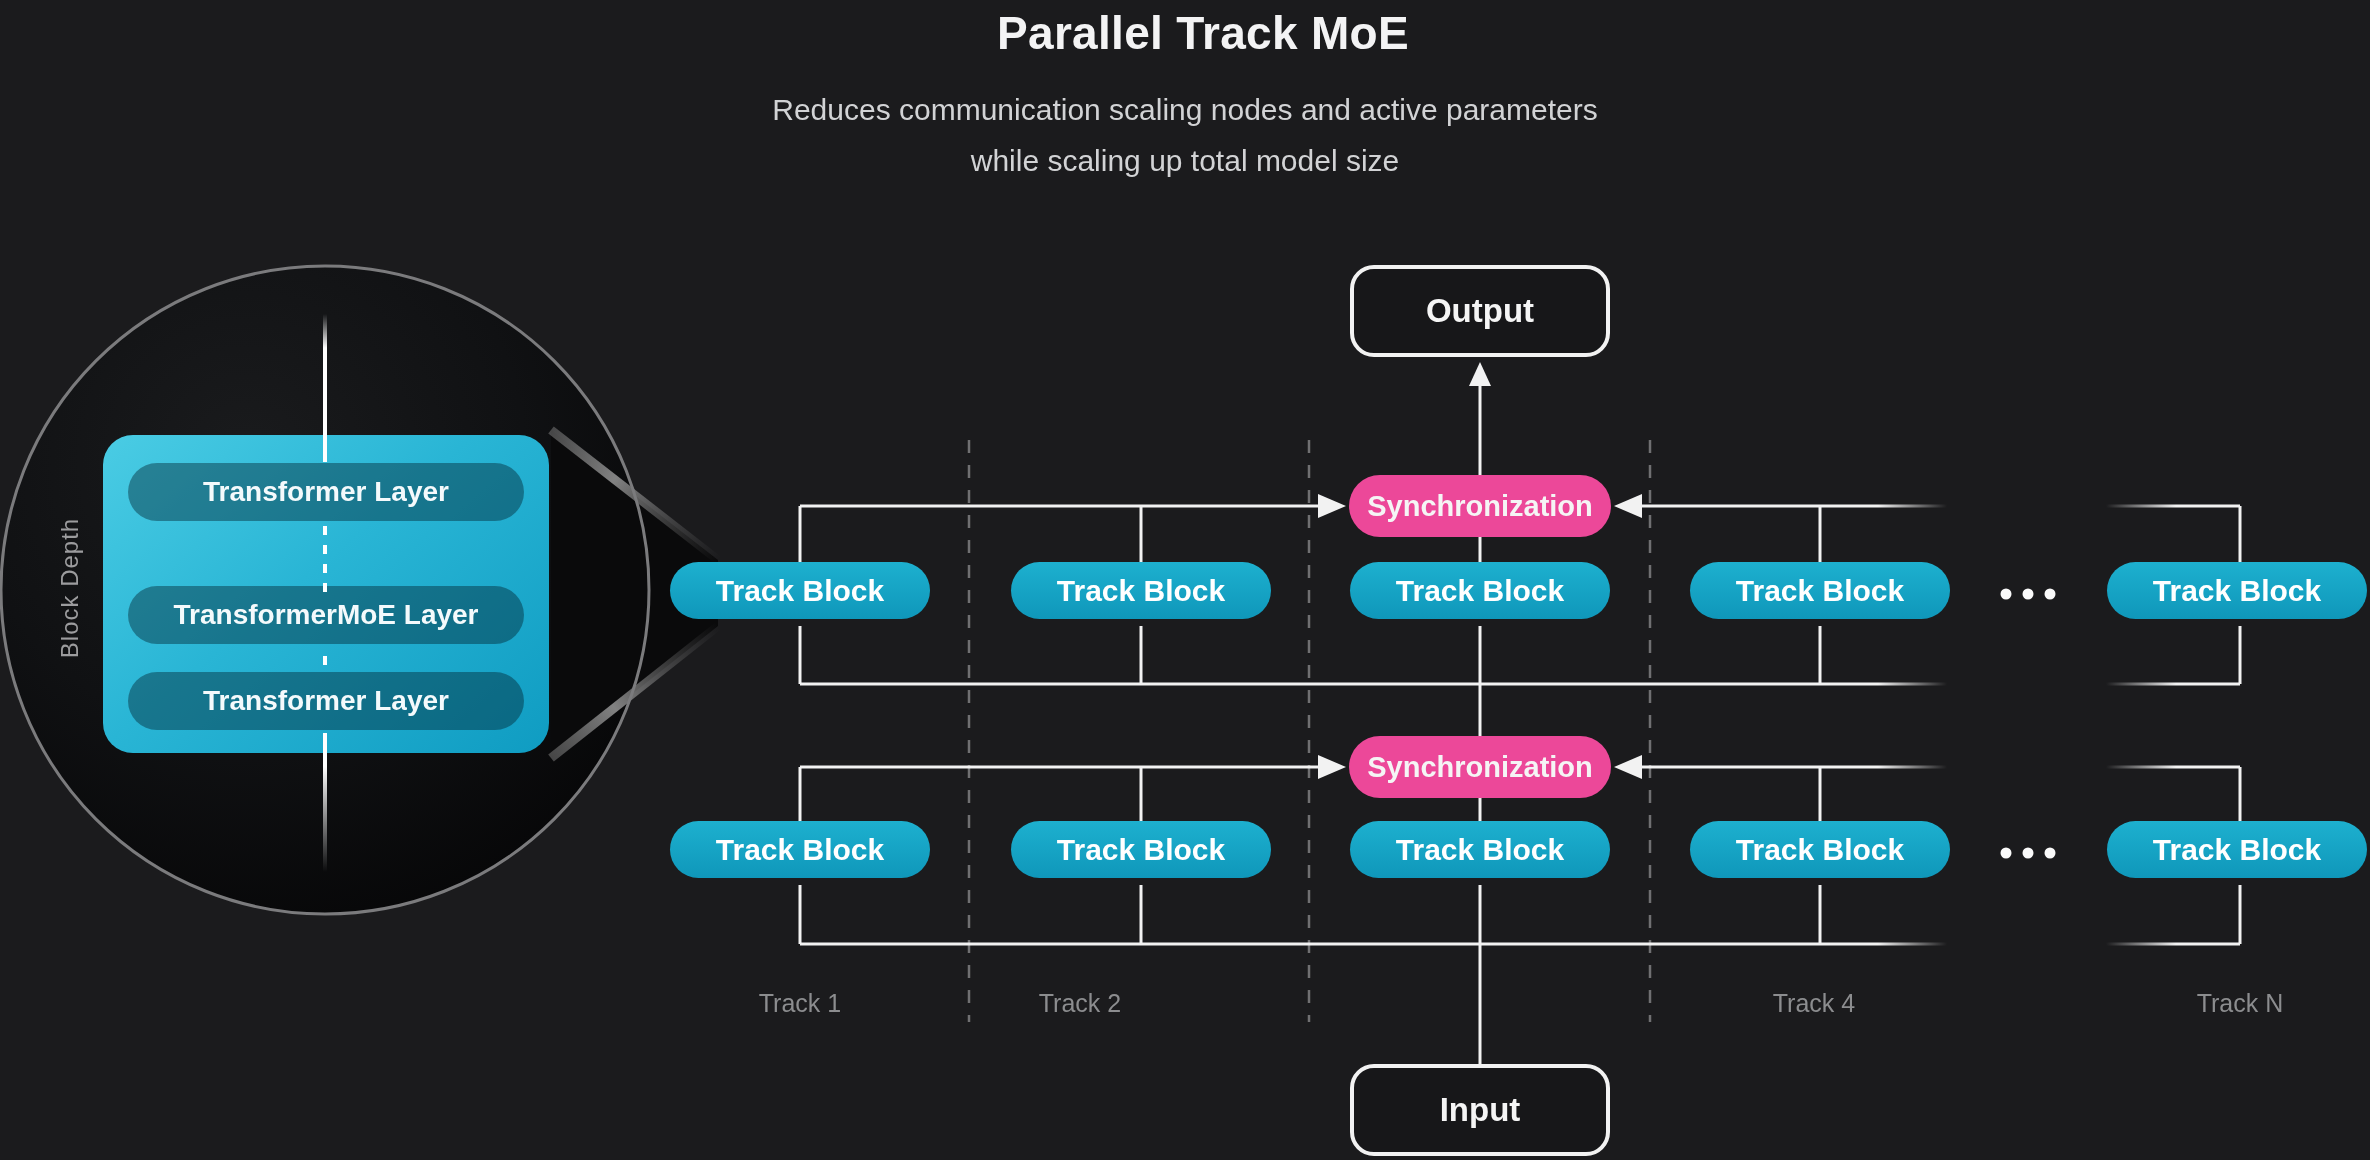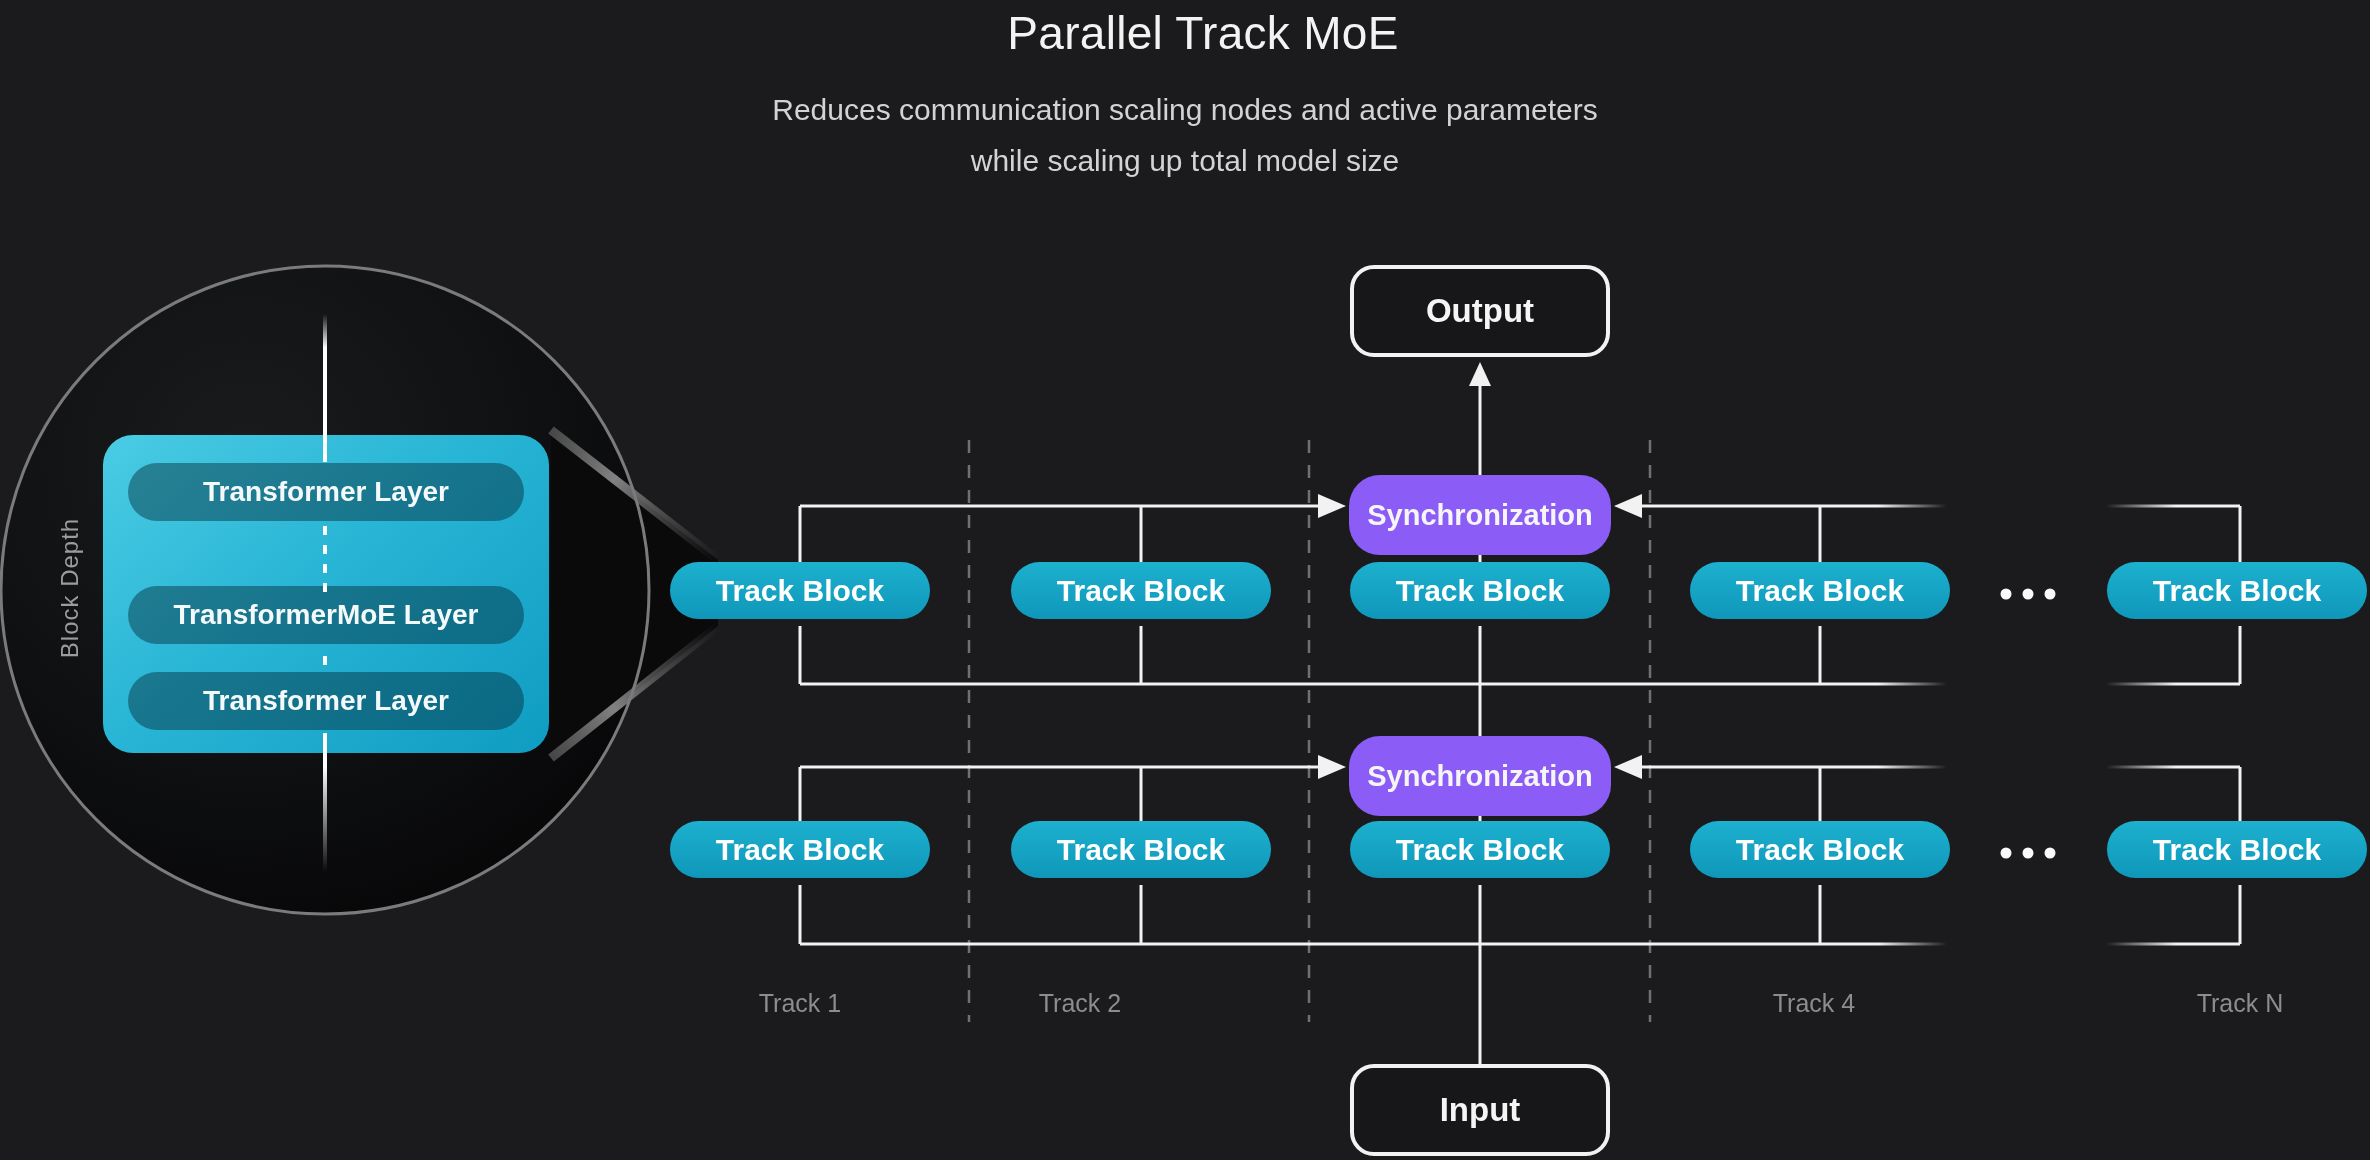--- a/index.html
+++ b/index.html
@@ -7,21 +7,21 @@
     position:relative;width:2370px;height:1160px;overflow:hidden;
     background:#1b1b1d;
     font-family:"Liberation Sans","DejaVu Sans",sans-serif;
     color:#fff;
   }
   svg.layer{position:absolute;left:0;top:0;pointer-events:none;}
   .under{z-index:0;}
   .over{z-index:2;}
 
   .header{position:absolute;top:6px;left:0;width:100%;text-align:center;z-index:1;}
-  .title{font-size:46px;font-weight:400;color:#f3f3f4;letter-spacing:.3px;line-height:54px;padding-left:36px;}
+  .title{font-size:46px;font-weight:700;color:#f3f3f4;letter-spacing:.3px;line-height:54px;padding-left:36px;}
   .subtitle{margin-top:24px;font-size:30px;line-height:51px;font-weight:400;color:#d2d3d5;}
 
   .block-depth{
     position:absolute;left:70px;top:588px;
     transform:translate(-50%,-50%) rotate(-90deg);
     font-size:24px;font-weight:500;color:#9c9c9e;letter-spacing:1px;
     white-space:nowrap;z-index:1;
   }
   .teal-box{
     position:absolute;left:103px;top:435px;width:446px;height:318px;
@@ -35,22 +35,22 @@
     font-size:28px;font-weight:700;color:#f4fafc;
   }
 
   .track-block{
     position:absolute;width:260px;height:57px;border-radius:32px;
     background:linear-gradient(180deg,#1db0cf,#0f97ba);
     display:flex;align-items:center;justify-content:center;
     font-size:30px;font-weight:700;color:#fff;z-index:1;
   }
   .sync-pill{
-    position:absolute;left:1349px;width:262px;height:80px;border-radius:31px;
-    background:#8b5cf6;
+    position:absolute;left:1349px;width:262px;height:62px;border-radius:31px;
+    background:#ec4899;
     display:flex;align-items:center;justify-content:center;
     font-size:29px;font-weight:700;color:#f5f5f5;z-index:1;
   }
   .io-box{
     position:absolute;left:1350px;width:260px;height:92px;box-sizing:border-box;
     border:4px solid #f2f2f2;border-radius:24px;background:rgba(0,0,0,.12);
     display:flex;align-items:center;justify-content:center;
     font-size:33px;font-weight:700;color:#f5f5f5;z-index:1;
   }
   .track-label{

